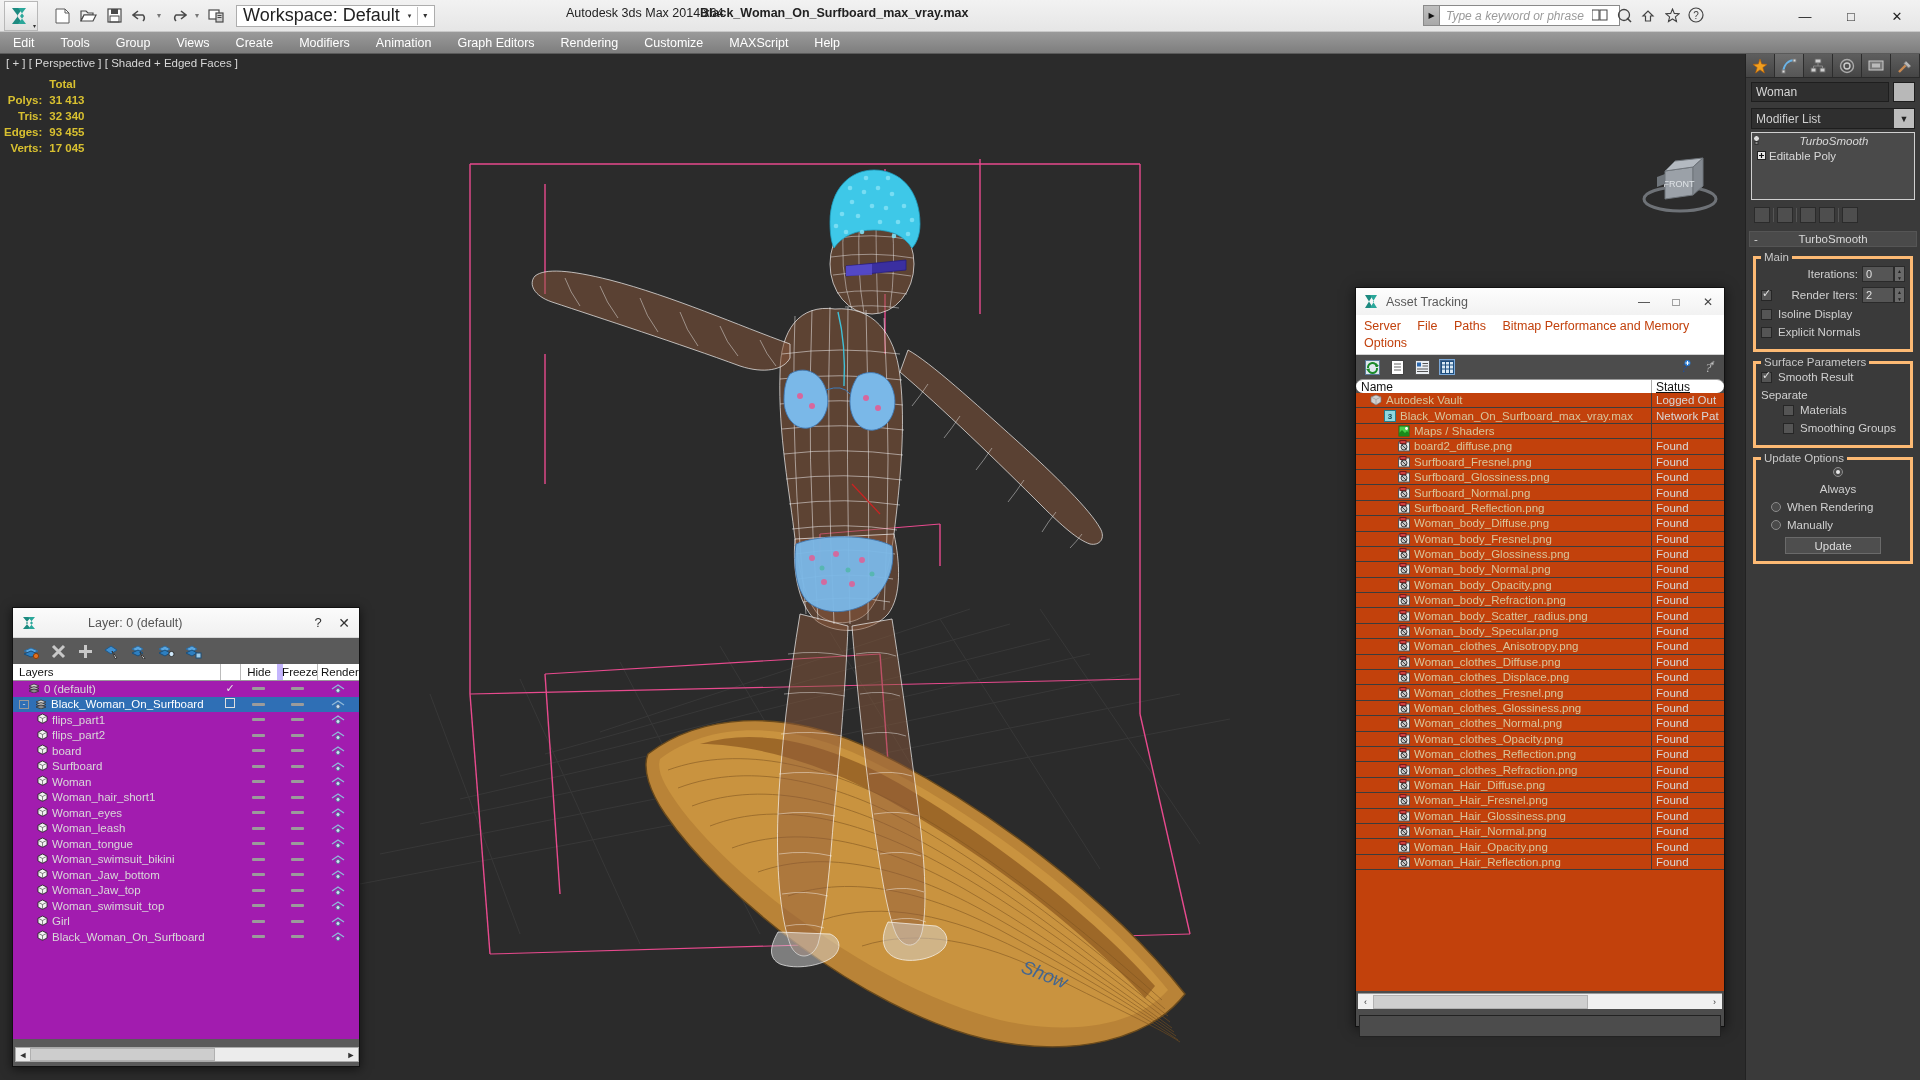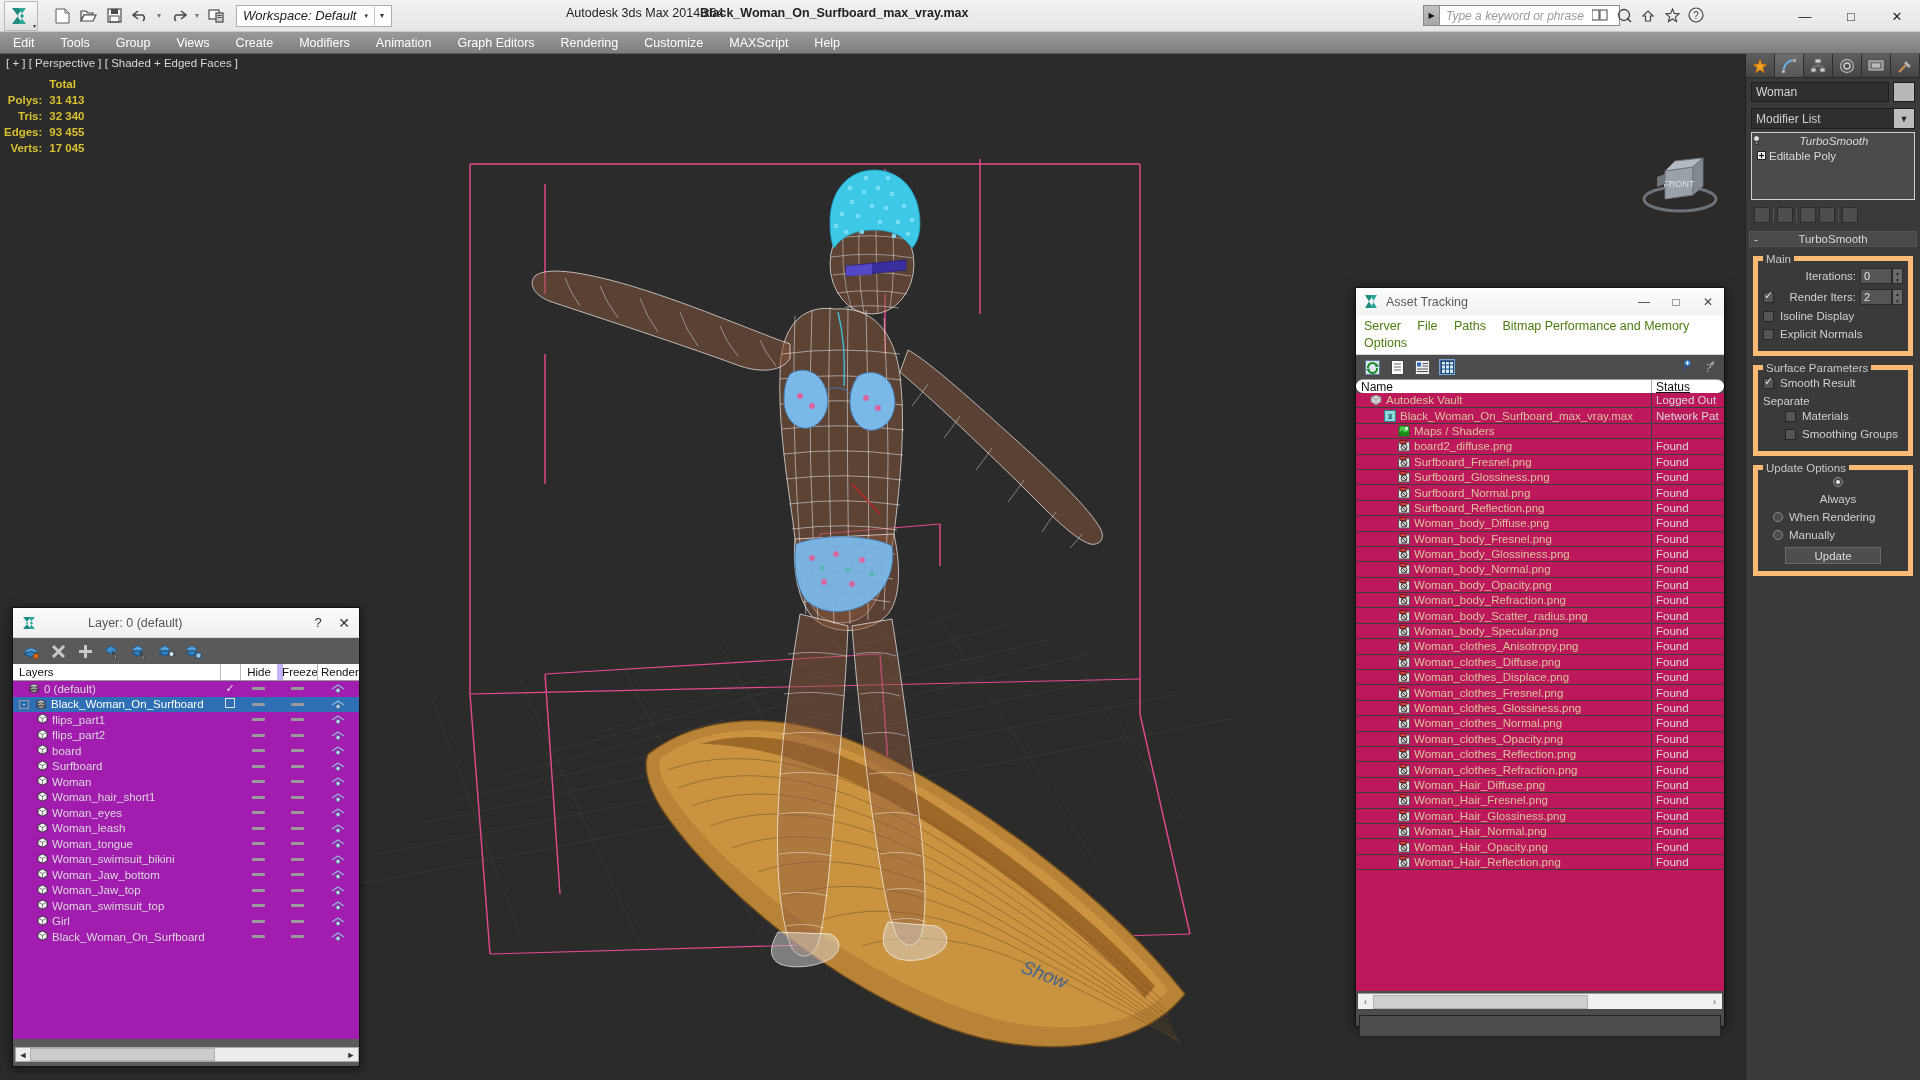--- a/index.html
+++ b/index.html
@@ -28,21 +28,21 @@
   .qat { display: flex; align-items: center; gap: 2px; margin-left: 12px; }
   .qbtn {
     width: 24px; height: 24px; display: flex; align-items: center; justify-content: center;
     color: #4a4a4a; font-size: 15px; cursor: default;
   }
   .qsep { color:#777; font-size: 8px; width: 10px; text-align:center;}
   .workspace-box {
     margin-left: 6px; height: 22px; display: flex; align-items: center;
     border: 1px solid #adadad; background: #fff; padding: 0 2px;
   }
-  .workspace-text { font-size: 13px; color: #222; padding: 0 6px 0 4px; white-space: nowrap; font-style: italic;}
+  .workspace-text { font-size: 18px; color: #222; padding: 0 6px 0 4px; white-space: nowrap;}
   .workspace-arrow { font-size: 7px; color: #333; padding: 0 6px 0 2px;}
   .workspace-sep { width:1px; height:18px; background:#c0c0c0; }
   .workspace-arrow2 { font-size: 8px; color:#333; padding: 0 5px;}
 
   #apptitle {
     position: absolute; left: 566px; top: 6px;
     font-size: 12.5px; color: #222; white-space: nowrap;
   }
   #filetitle {
     position: absolute; left: 700px; top: 6px;
@@ -141,21 +141,21 @@
   .rollout {
     margin: 4px 3px 0 3px; background:#3a3a3a;
   }
   .rollout-hdr {
     height:16px; background:#4a4a4a; border:1px solid #555;
     color:#d8d8d8; font-size:11.5px; display:flex;align-items:center; justify-content:center;
     position:relative;
   }
   .rollout-hdr .mi { position:absolute; left:4px; color:#d8d8d8;}
   .group {
-    border:5px solid #fdba74; margin: 9px 4px 4px 4px; padding: 7px 5px 5px 5px; position:relative;
+    border:3px solid #fdba74; margin: 9px 4px 4px 4px; padding: 7px 5px 5px 5px; position:relative;
   }
   .group-title {
     position:absolute; top:-8px; left:5px; background:#3a3a3a; padding: 0 3px;
     font-size:11.5px; color:#c8c8c8;
   }
   .fld { display:flex; align-items:center; gap:4px; margin-bottom:5px; font-size:11.5px; color:#d0d0d0;}
   .fld .lab { flex:1; text-align:right; }
   .spin { display:flex; }
   .spin .sv { width:32px;height:16px; background:#555; border:1px solid #2a2a2a; color:#e0e0e0;
       font-size:11px; padding-left:3px; display:flex;align-items:center;}
@@ -221,38 +221,38 @@
     background:#4c4c4c; border:1px solid #111; box-shadow:0 2px 12px rgba(0,0,0,.6);
   }
   .at-title {
     height:27px; background: linear-gradient(to bottom,#fdfdfd,#f2f2f2);
     display:flex; align-items:center; padding-left:8px;
   }
   .at-title .ic { width:15px;height:15px;margin-right:7px;}
   .at-title .tx { flex:1; font-size:12.5px; color:#5a5a5a;}
   .at-title .wb { width:32px;height:26px;display:flex;align-items:center;justify-content:center;font-size:12px;color:#444;}
   .at-menu {
-    background:#fff; font-size:12.5px; color:#4d7c0f; padding: 3px 0 2px 8px; line-height:17px;
+    background:#fff; font-size:12.5px; color:#c2410c; padding: 3px 0 2px 8px; line-height:17px;
     border-bottom:1px solid #d2d2d2;
   }
   .at-menu span { margin-right: 13px; }
   .at-toolbar {
     height:24px; background:#4c4c4c; display:flex; align-items:center; gap:9px; padding: 0 8px;
   }
   .at-tb-ic { width:16px;height:16px; display:flex;align-items:center;justify-content:center;}
   .at-tb-ic.boxed { border:1px solid #7aa8d8; background:#3f638c;}
   .at-sp { flex:1; }
   .at-head {
     height:14px; background:#fff; display:flex; font-size:12px; color:#111;
     border-top:1px solid #9a9a9a;
     border-radius:8px;
   }
   .at-head .n { flex:1; padding-left:5px; display:flex;align-items:center; border-right:1px solid #aaa;}
   .at-head .s { width:72px; padding-left:4px; display:flex;align-items:center;text-decoration:underline;}
-  .at-list { height:598px; background:#be185d; overflow:hidden;}
+  .at-list { height:598px; background:#c2410c; overflow:hidden;}
   .at-row { height:15.4px; display:flex; font-size:11.5px; color:#d8c49a;
             border-bottom:1px solid #3c3c3c; align-items:center; }
   .at-row .n { flex:1; display:flex; align-items:center; gap:4px; overflow:hidden; white-space:nowrap;
                border-right:1px solid #3c3c3c; height:100%;}
   .at-row .s { width:72px; padding-left:4px; color:#d8d8d8; display:flex;align-items:center;height:100%;}
   .at-row.l1 .n { padding-left:14px; }
   .at-row.l2 .n { padding-left:28px; }
   .at-row.l3 .n { padding-left:42px; }
   .at-hscroll {
     height:16px; background:#f0f0f0; border-top:1px solid #999; display:flex;align-items:center;

